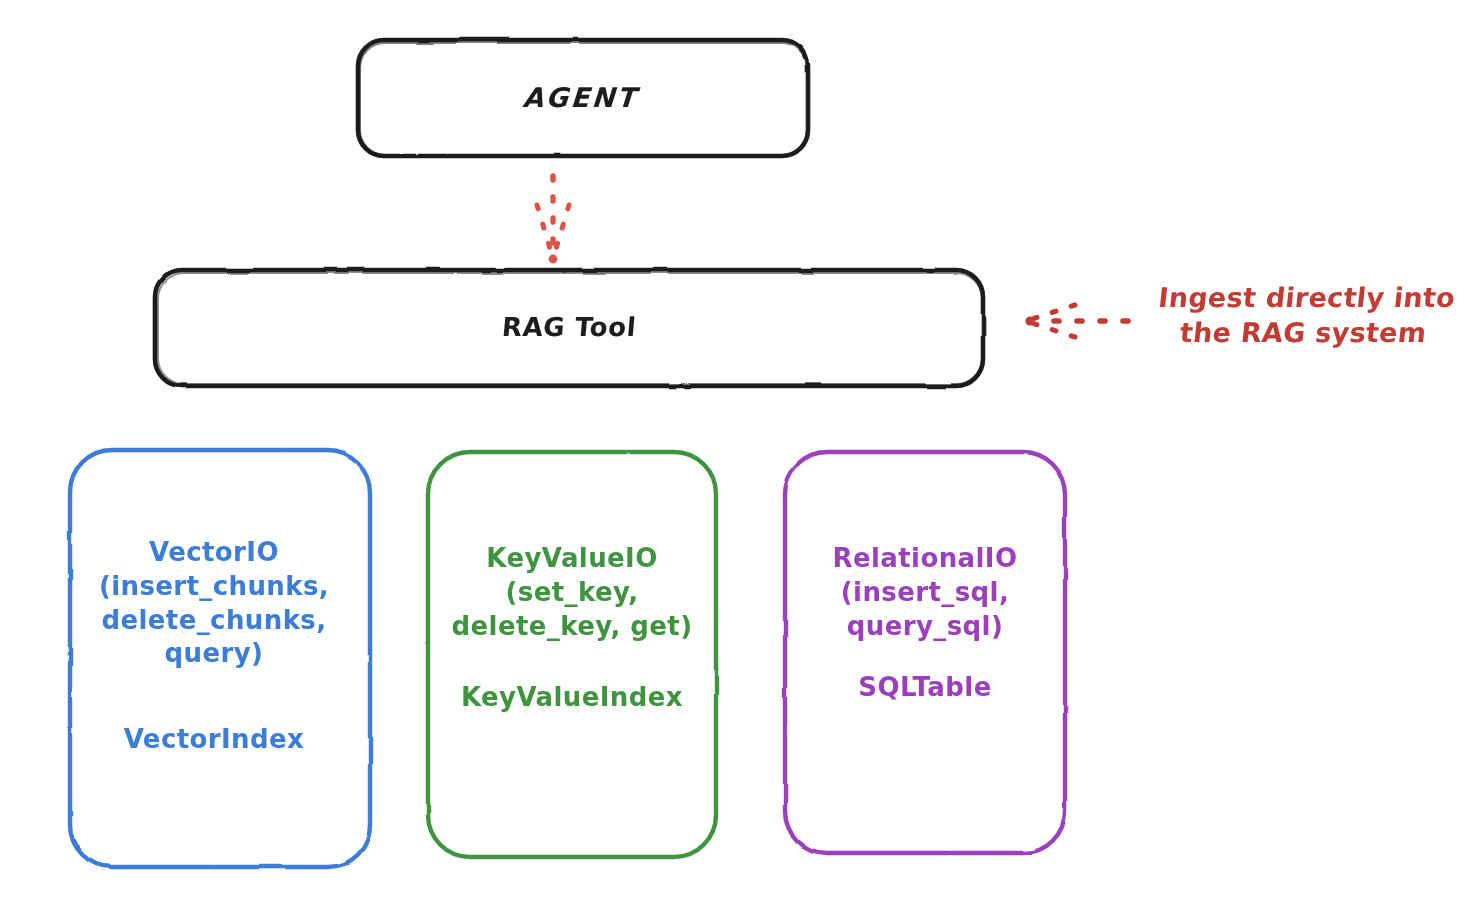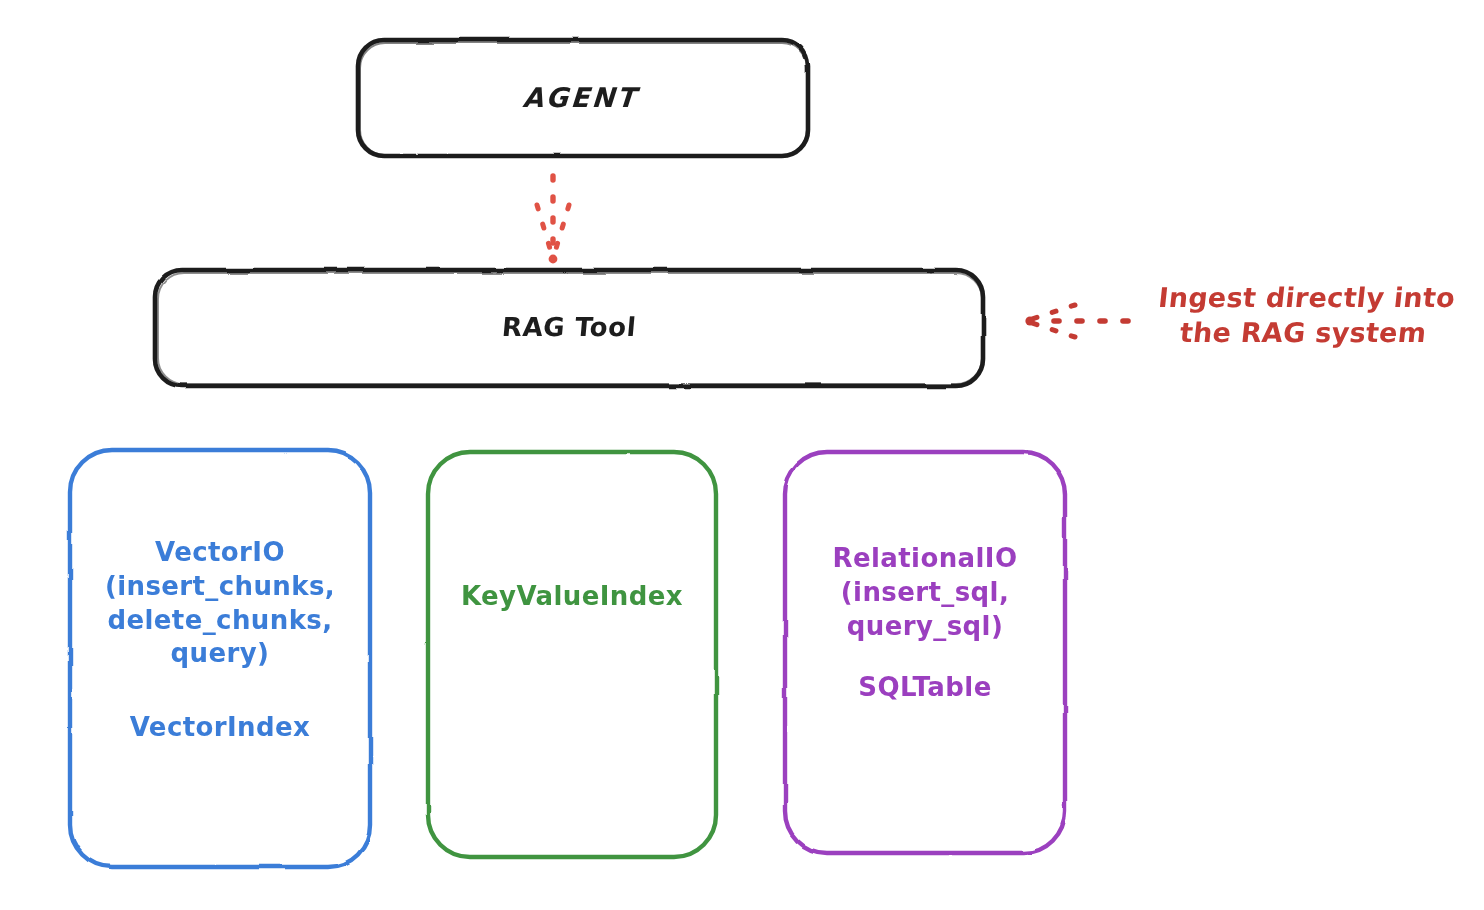--- a/index.html
+++ b/index.html
@@ -95,29 +95,29 @@
   .provider-box .index-label {
     display: block;
     white-space: pre-line;
     font-family: "DejaVu Sans", sans-serif;
     font-weight: 600;
     line-height: 1.30;
     letter-spacing: 0.4px;
   }
 
   #vectorio-box {
-    left: 70px;
+    left: 64px;
     top: 450px;
     width: 300px;
     height: 417px;
     padding-top: 86px;
   }
   #vectorio-box .api-label,
   #vectorio-box .index-label { color: #3b7dd8; font-size: 26px; }
-  #vectorio-box .index-label { margin-top: 40px; }
+  #vectorio-box .index-label { margin-top: 52px; }
 
   #keyvalueio-box {
     left: 428px;
     top: 452px;
     width: 288px;
     height: 405px;
     padding-top: 90px;
   }
   #keyvalueio-box .api-label,
   #keyvalueio-box .index-label { color: #3f9440; font-size: 26px; }
@@ -219,20 +219,23 @@
 
   <div class="provider-box" id="vectorio-box">
     <span class="api-label">VectorIO
 (insert_chunks,
 delete_chunks,
 query)</span>
     <span class="index-label">VectorIndex</span>
   </div>
 
   <div class="provider-box" id="keyvalueio-box">
+    <span class="api-label">KeyValueIO
+(set_key,
+delete_key, get)</span>
     <span class="index-label">KeyValueIndex</span>
   </div>
 
   <div class="provider-box" id="relationalio-box">
     <span class="api-label">RelationalIO
 (insert_sql,
 query_sql)</span>
     <span class="index-label">SQLTable</span>
   </div>
 

